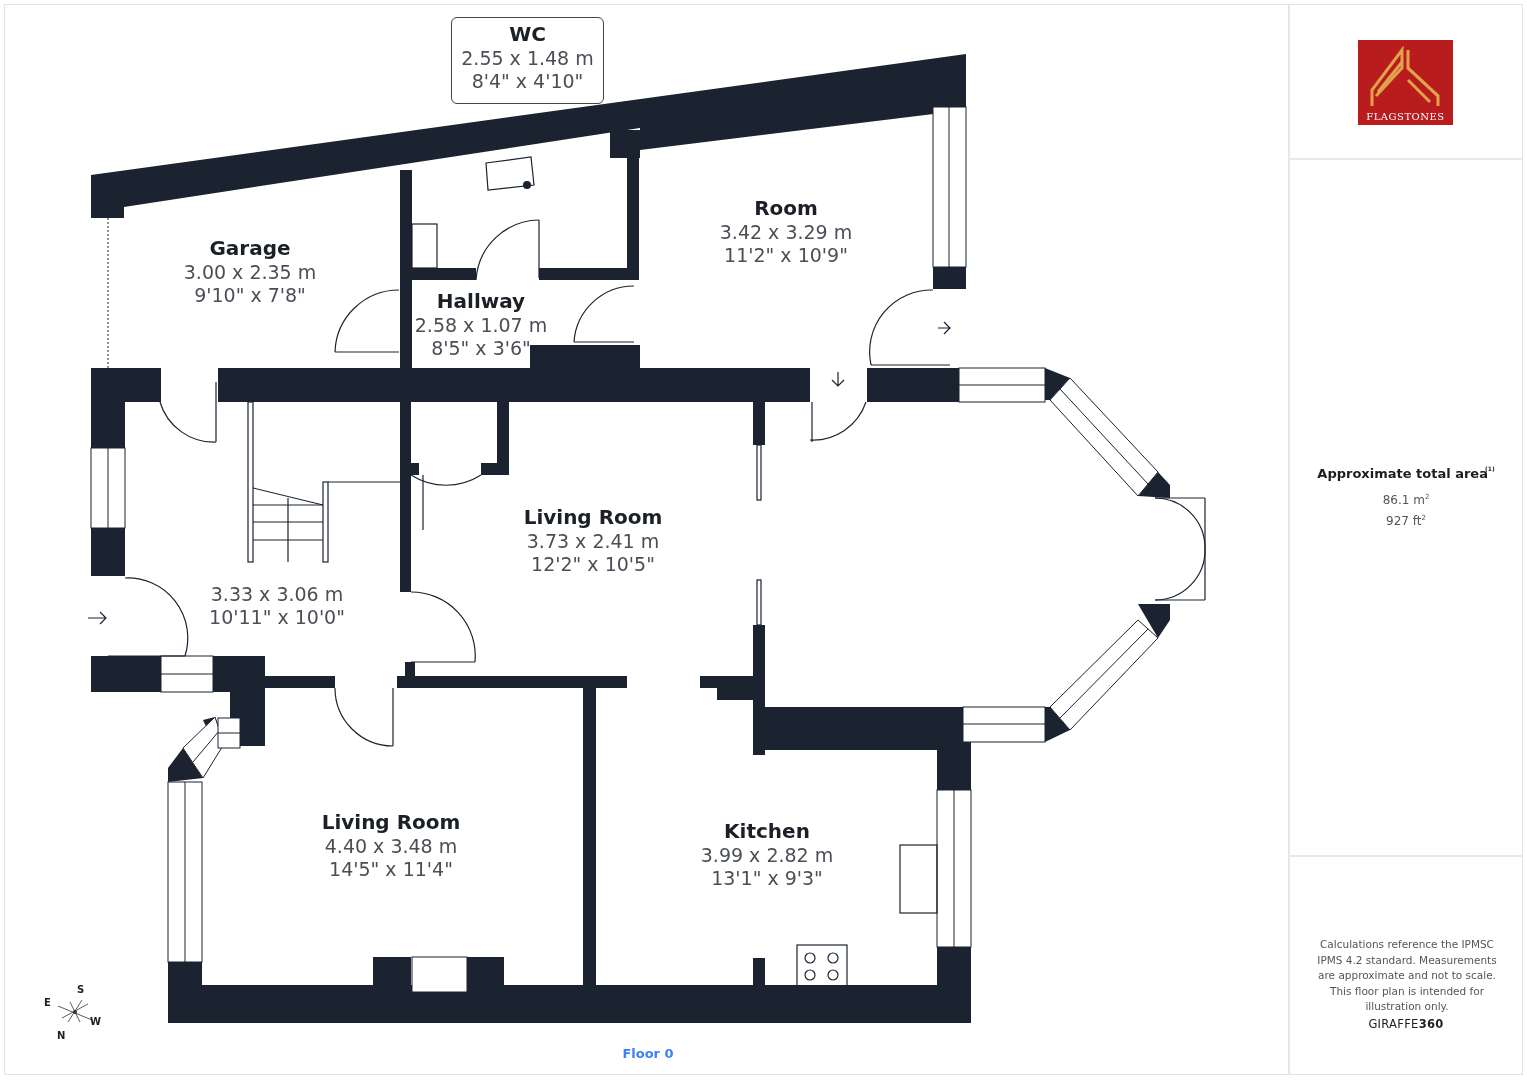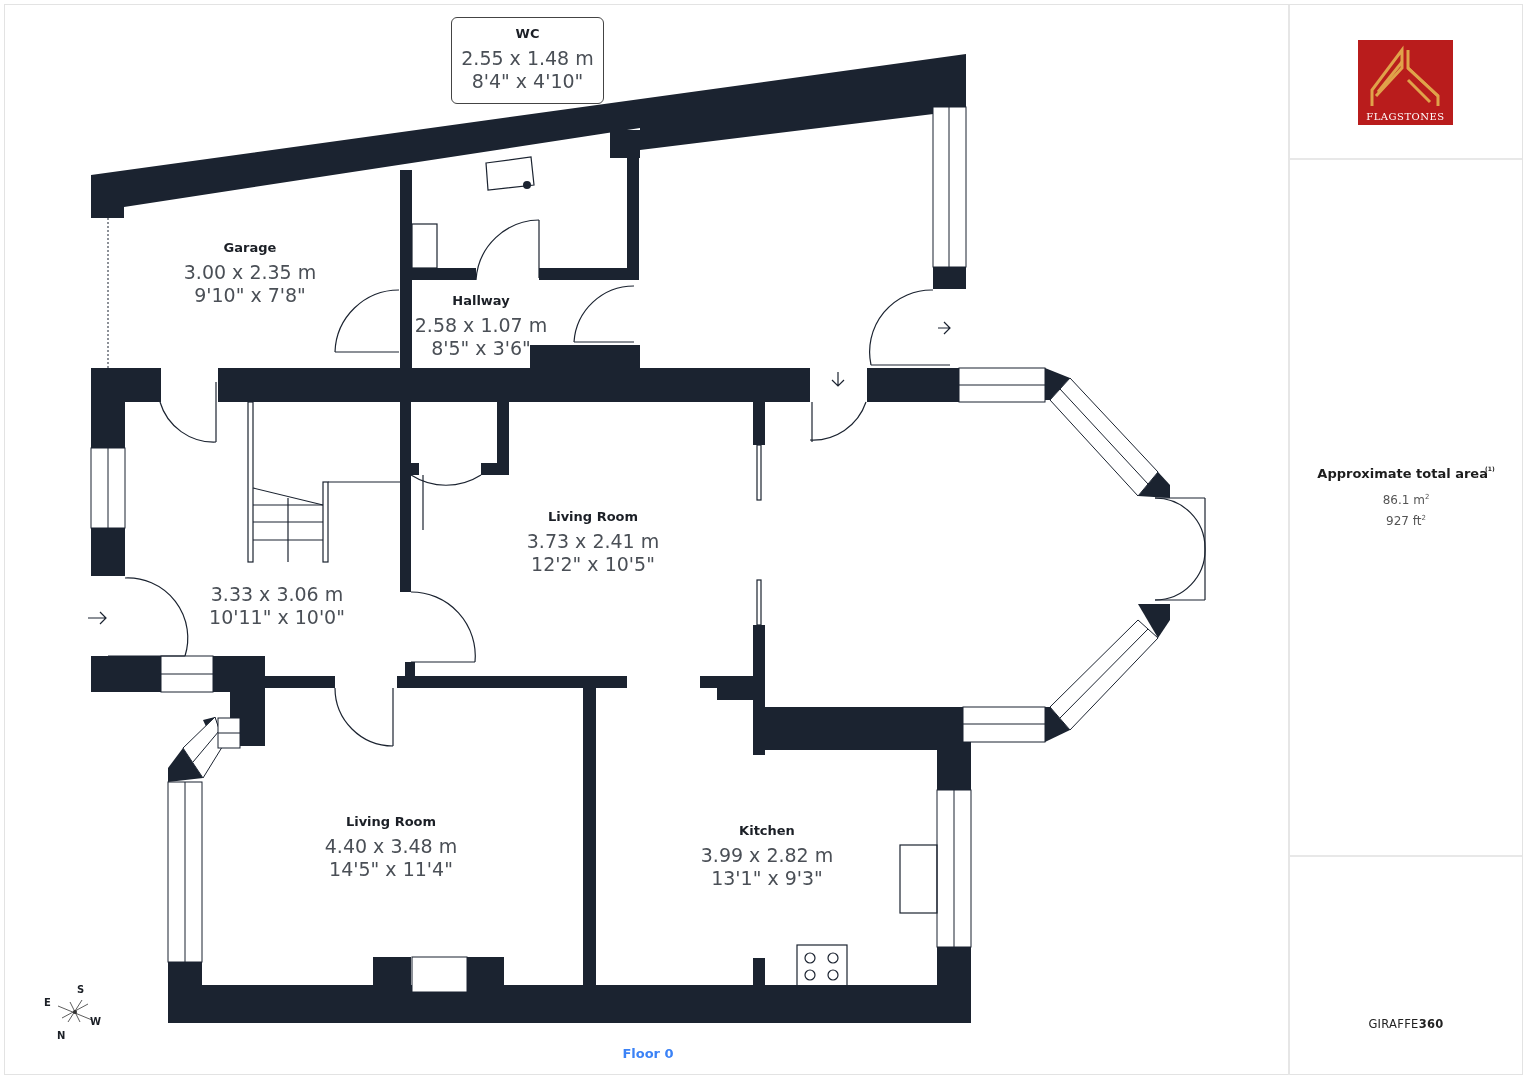--- a/index.html
+++ b/index.html
@@ -17,21 +17,21 @@
   .area-title sup { font-size:6px; font-weight:bold; position:relative; top:-2px; margin-left:-3px; }
   .area-val { position:absolute; width:100%; text-align:center; font-size:12px; color:#555; }
   .area-val sup { font-size:7px; }
   .sb-note { top:852px; height:60px; border-bottom:2px solid #e8e8e8; }
   .note-text { position:absolute; top:20px; width:100%; text-align:center; font-size:10.5px; color:#555; }
   .sb-disclaimer { top:912px; height:158px; }
   .disc-text { position:absolute; top:20px; left:18px; width:198px; text-align:center; font-size:10.5px; line-height:15.5px; color:#555; }
   .brand { position:absolute; top:100px; width:100%; text-align:center; font-size:11.5px; color:#222; letter-spacing:0.3px; }
   .brand b { font-weight:bold; }
   .room-label { position:absolute; text-align:center; transform:translateX(-50%); white-space:nowrap; }
-  .room-name { font-size:13px; font-weight:bold; color:#1b1f26; line-height:26px; }
+  .room-name { font-size:20px; font-weight:bold; color:#1b1f26; line-height:26px; }
   .room-dim { font-size:19px; color:#4a4f56; line-height:23px; }
   .wc-box { position:absolute; left:451px; top:17px; width:153px; height:87px; border:1.5px solid #444; border-radius:6px; background:#fff; box-sizing:border-box; text-align:center; padding-top:3px; }
   .floor-label { position:absolute; left:648px; top:1046px; transform:translateX(-50%); font-size:13px; font-weight:bold; color:#3b82f6; }
   .compass { position:absolute; left:40px; top:980px; width:70px; height:65px; }
   .cl { position:absolute; font-size:10px; font-weight:bold; color:#1b1f26; }
 </style>
 </head>
 <body>
 
 <div class="frame"></div>
@@ -191,20 +191,25 @@
     <div class="room-dim">3.00 x 2.35 m</div>
     <div class="room-dim">9'10" x 7'8"</div>
   </div>
 
   <div class="room-label" style="left:481px; top:288px;">
     <div class="room-name">Hallway</div>
     <div class="room-dim">2.58 x 1.07 m</div>
     <div class="room-dim">8'5" x 3'6"</div>
   </div>
 
+  <div class="room-label" style="left:786px; top:195px;">
+    <div class="room-name">Room</div>
+    <div class="room-dim">3.42 x 3.29 m</div>
+    <div class="room-dim">11'2" x 10'9"</div>
+  </div>
 
   <div class="room-label" style="left:277px; top:583px;">
     <div class="room-dim">3.33 x 3.06 m</div>
     <div class="room-dim">10'11" x 10'0"</div>
   </div>
 
   <div class="room-label" style="left:593px; top:504px;">
     <div class="room-name">Living Room</div>
     <div class="room-dim">3.73 x 2.41 m</div>
     <div class="room-dim">12'2" x 10'5"</div>
@@ -259,15 +264,16 @@
   </div>
 
   <div class="sb-section sb-area">
     <div class="area-title"><span>Approximate total area</span><sup>(1)</sup></div>
     <div class="area-val" style="top:333px;"><span>86.1 m</span><sup>2</sup></div>
     <div class="area-val" style="top:354px;"><span>927 ft</span><sup>2</sup></div>
   </div>
 
 
   <div class="sb-section sb-disclaimer">
+    <div class="disc-text">Calculations reference the IPMSC IPMS 4.2 standard. Measurements are approximate and not to scale. This floor plan is intended for illustration only.</div>
     <div class="brand"><span>GIRAFFE</span><b>360</b></div>
   </div>
 </div>
 
 </body></html>

